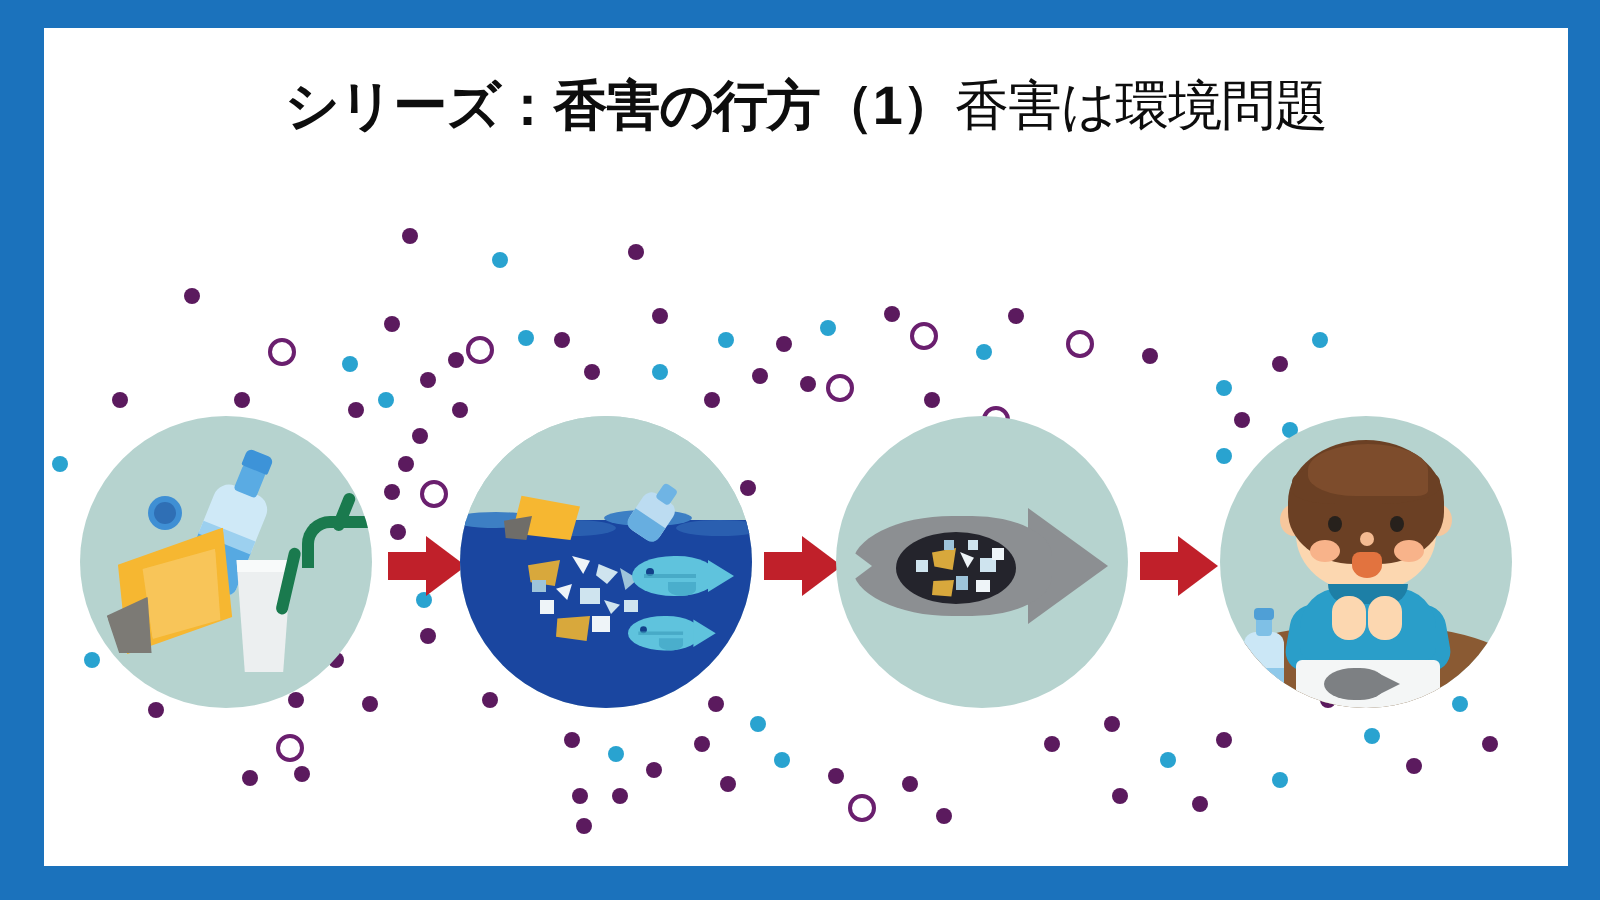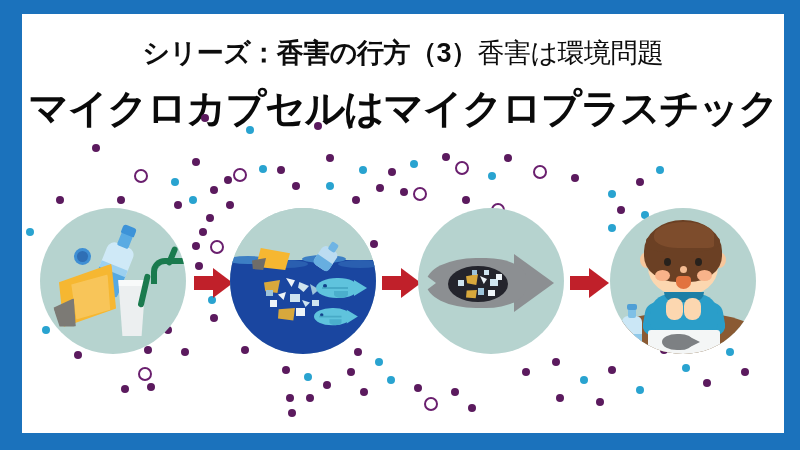--- a/index.html
+++ b/index.html
@@ -184,23 +184,22 @@
 <div id="stage">
 
   <div class="frame-band band-top"></div>
   <div class="frame-band band-bottom"></div>
   <div class="frame-band band-left"></div>
   <div class="frame-band band-right"></div>
 
   <div class="canvas">
 
     <div class="title-sub">
-      <span class="bold">シリーズ：香害の行方（3）</span><span class="reg">香害は環境問題</span>
+      <span class="bold">シリーズ：香害の行方（1）</span><span class="reg">香害は環境問題</span>
     </div>
-    <div class="title-main">マイクロカプセルはマイクロプラスチック</div>
 
     <div id="dot-layer">
         <div class="dot ring-purple" style="left: 112px; top: 155px; width: 14px; height: 14px; box-sizing: border-box;"></div>
         <div class="dot solid-purple" style="left: 170px; top: 144px; width: 8px; height: 8px;"></div>
         <div class="dot solid-cyan" style="left: 149px; top: 164px; width: 8px; height: 8px;"></div>
         <div class="dot solid-purple" style="left: 202px; top: 162px; width: 8px; height: 8px;"></div>
         <div class="dot solid-cyan" style="left: 237px; top: 151px; width: 8px; height: 8px;"></div>
         <div class="dot solid-purple" style="left: 152px; top: 187px; width: 8px; height: 8px;"></div>
         <div class="dot solid-cyan" style="left: 167px; top: 182px; width: 8px; height: 8px;"></div>
         <div class="dot solid-purple" style="left: 204px; top: 187px; width: 8px; height: 8px;"></div>

